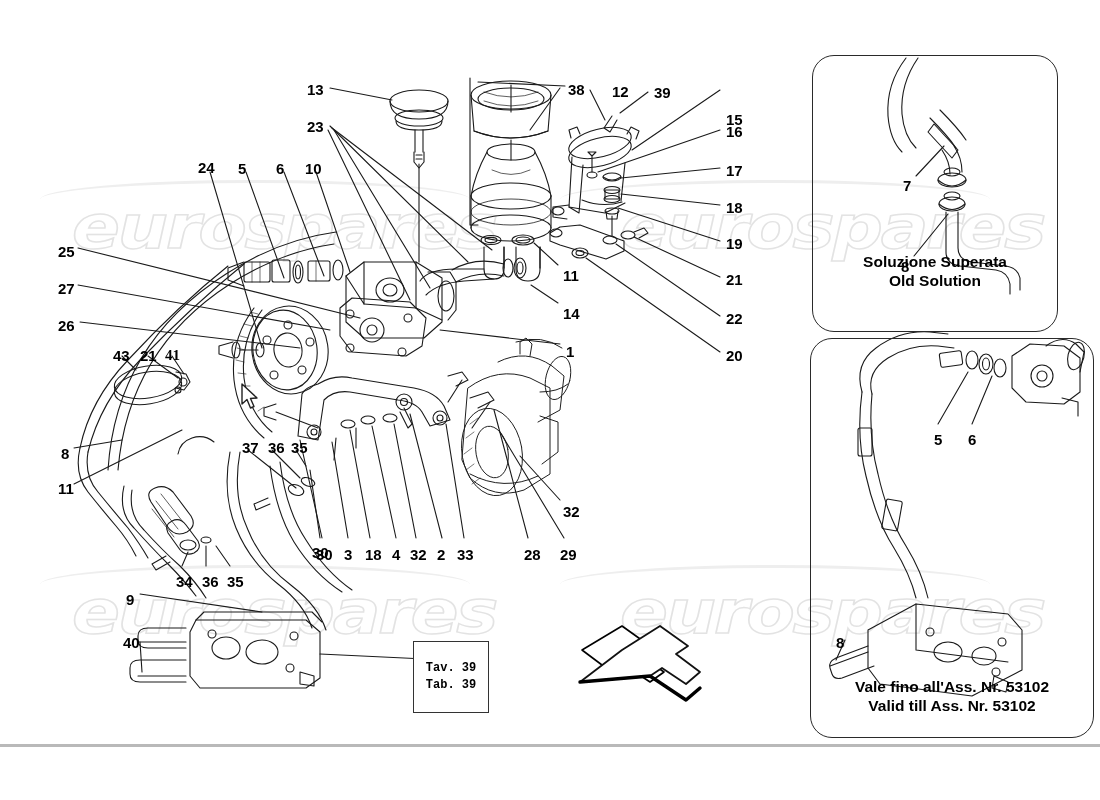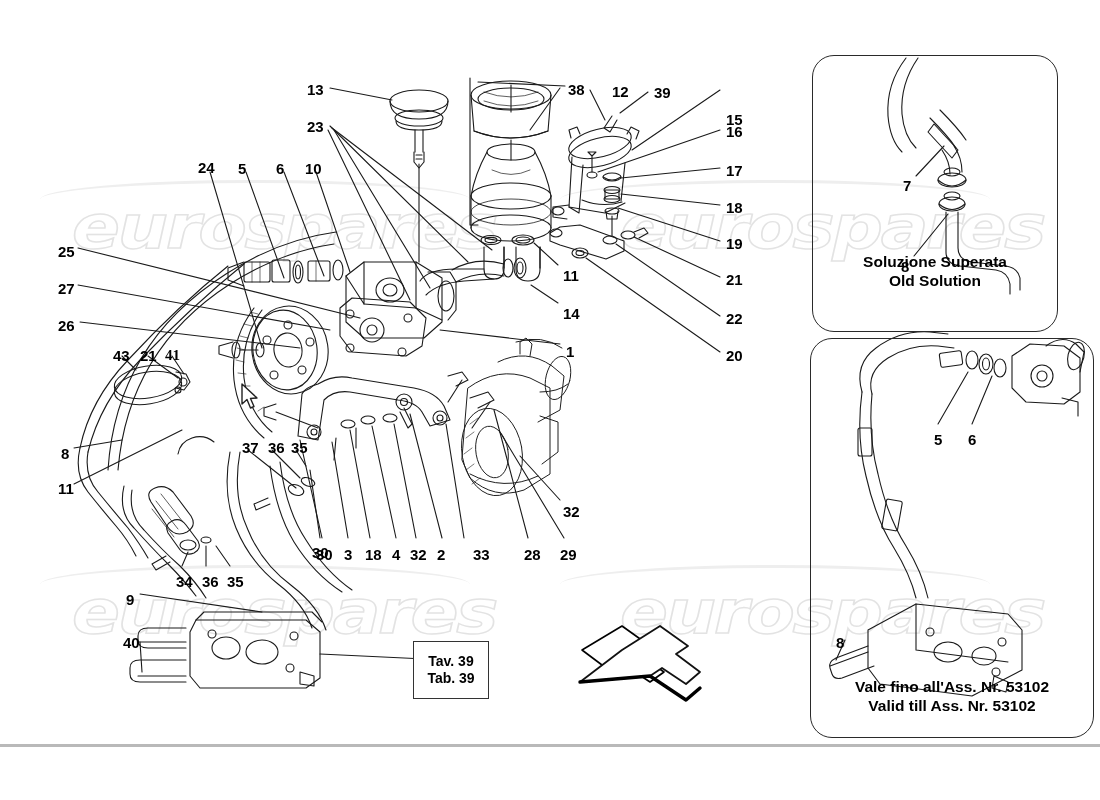--- a/index.html
+++ b/index.html
@@ -26,21 +26,21 @@
   .cal{position:absolute;font-family:"Liberation Sans", sans-serif;font-weight:700;
        font-size:15px;line-height:15px;color:#000;white-space:nowrap;text-align:right;}
 
   
   .inset{position:absolute;border:1.6px solid #2a2a2a;border-radius:22px;background:transparent;}
   .inset-cap{position:absolute;width:100%;text-align:center;font-weight:700;
              font-size:15.5px;line-height:19px;}
 
   
   .refbox{position:absolute;border:1.6px solid #333;background:#fff;
-          text-align:center;font-weight:700;font-size:14px;line-height:17px;padding:11px 6px;}
+          text-align:center;font-weight:700;font-size:12px;line-height:17px;padding:18px 6px;font-family:Liberation Mono, monospace;}
 
   
   .footrule{position:absolute;left:0;width:1100px;height:3px;background:#b9b9b9;}
 
   
   .cursor{position:absolute;width:22px;height:28px;}
 </style>
 </head>
 <body>
 
@@ -448,21 +448,21 @@
       <div class="cal" style="left: 202px; top: 574px;">36</div>
       <div class="cal" style="left: 227px; top: 574px;">35</div>
       <div class="cal" style="left: 126px; top: 592px;">9</div>
       <div class="cal" style="left: 123px; top: 635px;">40</div>
       <div class="cal" style="left: 316px; top: 547px;">30</div>
       <div class="cal" style="left: 344px; top: 547px;">3</div>
       <div class="cal" style="left: 365px; top: 547px;">18</div>
       <div class="cal" style="left: 392px; top: 547px;">4</div>
       <div class="cal" style="left: 410px; top: 547px;">32</div>
       <div class="cal" style="left: 437px; top: 547px;">2</div>
-      <div class="cal" style="left: 457px; top: 547px; margin-left: 16px;">33</div>
+      <div class="cal" style="left: 457px; top: 547px;">33</div>
       <div class="cal" style="left: 524px; top: 547px;">28</div>
       <div class="cal" style="left: 560px; top: 547px;">29</div>
       <div class="cal" style="left: 563px; top: 504px;">32</div>
     </div>
 
   <div class="inset" style="left:812px;top:55px;width:244px;height:275px;">
     <div class="inset-cap" style="top:196px;">Soluzione Superata</div>
     <div class="inset-cap" style="top:215px;">Old Solution</div>
   </div>
   <div id="inset1-callouts">

